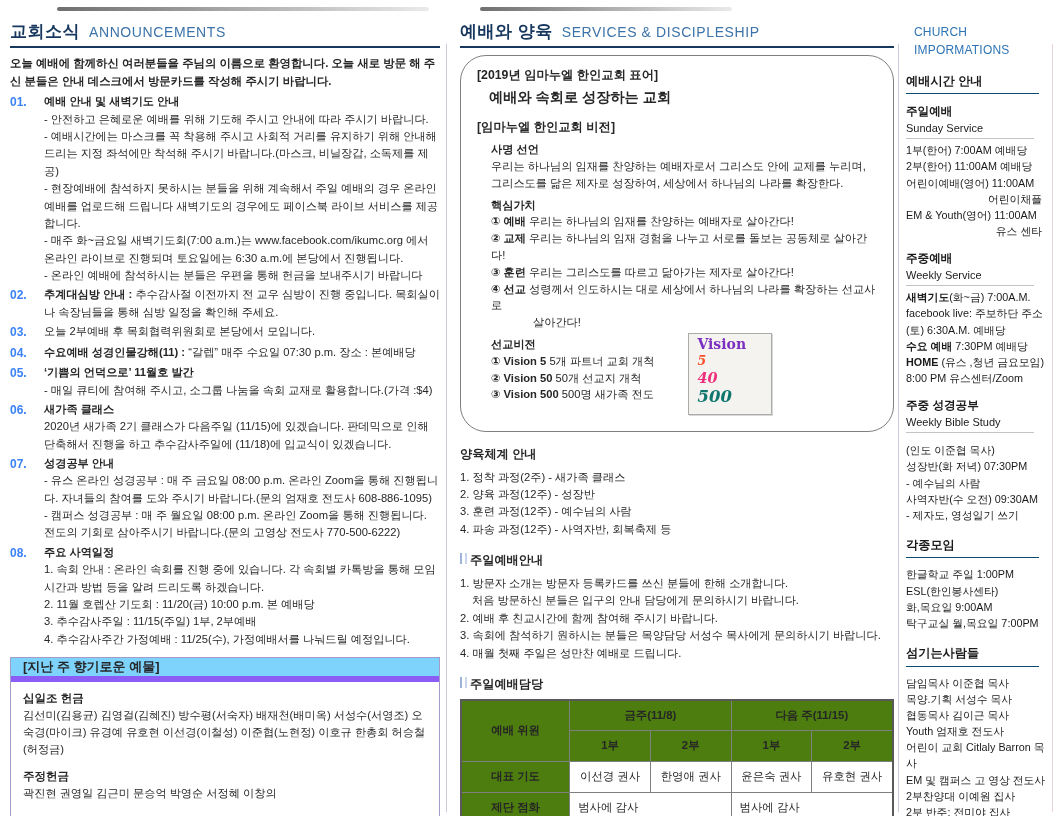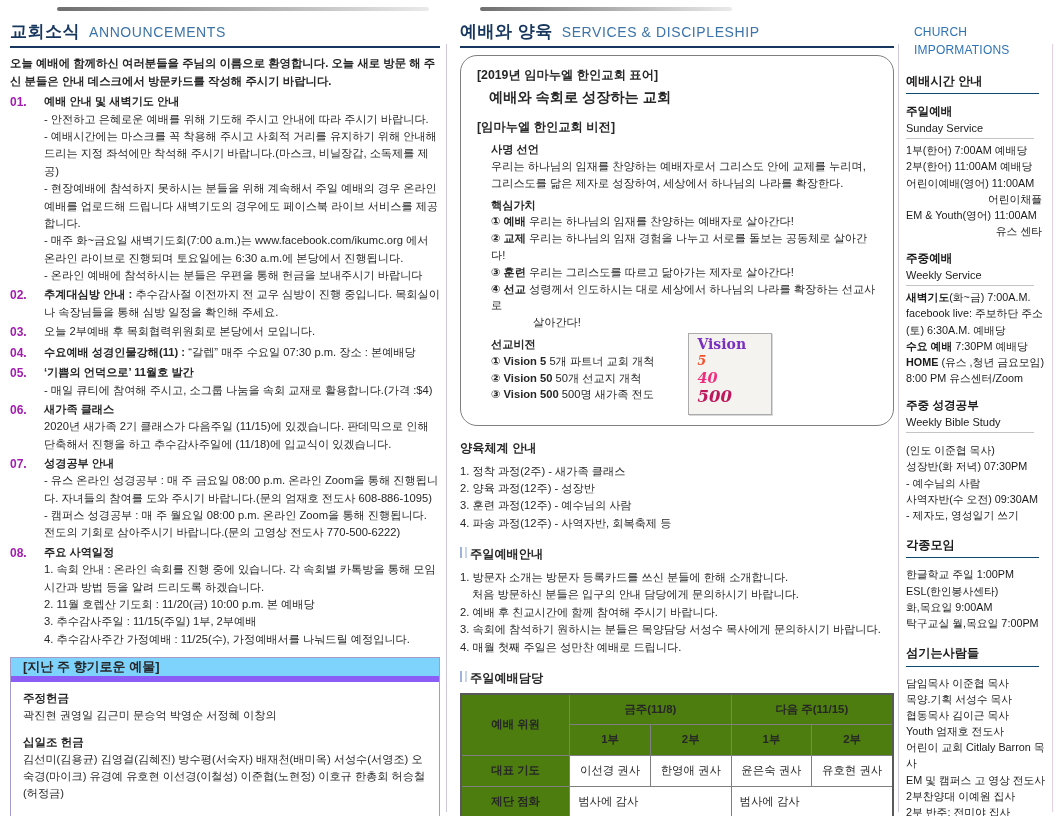--- a/index.html
+++ b/index.html
@@ -19,42 +19,42 @@
   #col-mid{left:460px;width:434px;}
   #col-right{left:906px;width:142px;}
 
   .colhead{border-bottom:2px solid #17375E;padding-bottom:3px;margin-bottom:7px;display:flex;align-items:baseline;gap:9px;}
   .colhead .ko{font-size:17px;font-weight:bold;color:#17375E;letter-spacing:.5px;}
   .colhead .en{font-size:14px;color:#3c73a8;letter-spacing:.6px;}
 
   
   .intro{font-weight:bold;font-size:11.4px;line-height:1.55;margin:2px 0 3px;}
   .item{display:flex;font-size:11.2px;line-height:1.55;margin-bottom:2px;}
-  .item .num{width:34px;flex:none;font-weight:bold;color:#a21caf;font-size:12px;}
+  .item .num{width:34px;flex:none;font-weight:bold;color:#3b82f6;font-size:12px;}
   .item .ibody{flex:1;}
   .ititle{font-weight:bold;}
   .obox{border:1px solid #a39bc8;margin-top:9px;}
   .obox-head{background:#7dd3fc;border-bottom:6px solid #8b5cf6;font-weight:bold;font-size:13px;padding:0 12px;}
   .obox-body{padding:8px 12px 8px;font-size:11.2px;line-height:1.5;}
   .og{margin-bottom:10px;}
   .og .lab{font-weight:bold;font-size:11.5px;}
 
   
-  .mbox{border:1px solid #7f7f7f;border-radius:17px;padding:10px 16px 10px;font-size:11.2px;line-height:1.5;}
+  .mbox{border:1px solid #7f7f7f;border-radius:26px;padding:10px 16px 16px;font-size:11.2px;line-height:1.5;}
   .mtag{font-weight:bold;font-size:12.3px;}
   .motto{font-weight:bold;font-size:14.2px;margin:3px 0 9px 12px;}
   .msub{margin-left:14px;}
   .mlbl{font-weight:bold;margin-top:5px;}
   .vision-flex{display:flex;align-items:flex-start;}
   .vlead{font-weight:bold;}
   .vgraphic{margin-left:34px;margin-top:2px;width:66px;background:#f4f3f0;border:1px solid #ababab;box-shadow:1px 1px 0 #d8d8d8;padding:2px 8px 6px;font-family:"DejaVu Serif",serif;font-weight:bold;line-height:1.25;}
   .vg-word{color:#7b2fc0;font-size:14px;}
   .vg-5{color:#f4512c;font-style:italic;font-size:12.5px;}
   .vg-50{color:#ef2f7d;font-style:italic;font-size:14.5px;}
-  .vg-500{color:#be185d;font-style:italic;font-size:16.5px;}
+  .vg-500{color:#0f766e;font-style:italic;font-size:16.5px;}
 
   .msec{margin-top:13px;font-size:11.2px;line-height:1.55;}
   .mhead{font-weight:bold;font-size:12.2px;margin-bottom:5px;}
   .marker{display:inline-block;width:3px;height:11px;border-left:2px solid #9db3d8;border-right:2px solid #c8d5ec;margin-right:3px;}
   .cont{margin-left:12px;}
 
   .duty-table{border-collapse:collapse;width:100%;margin-top:4px;border:2px solid #595959;}
   .duty-table th,.duty-table td{border:1px solid #7f7f7f;padding:6px 8px;font-size:11.4px;}
   .duty-table .hd{background:#4d7c0f;font-weight:bold;text-align:center;}
   .duty-table td.ctr{text-align:center;}
@@ -146,26 +146,26 @@
       <div class="line">2. 11월 호렙산 기도회 : 11/20(금) 10:00 p.m. 본 예배당</div>
       <div class="line">3. 추수감사주일 : 11/15(주일) 1부, 2부예배</div>
       <div class="line">4. 추수감사주간 가정예배 : 11/25(수), 가정예배서를 나눠드릴 예정입니다.</div>
     </div>
   </div>
 
   <div class="obox">
     <div class="obox-head">[지난 주 향기로운 예물]</div>
     <div class="obox-body">
       <div class="og">
+        <div class="lab">십일조 헌금</div>
+        <div>김선미(김용균) 김영걸(김혜진) 방수평(서숙자) 배재천(배미옥) 서성수(서영조) 오숙경(마이크) 유경예 유호현 이선경(이철성) 이준협(노현정) 이호규 한총회 허승철(허정금)</div>
+      </div>
+      <div class="og">
         <div class="lab">주정헌금</div>
         <div>곽진현 권영일 김근미 문승억 박영순 서정혜 이창의</div>
-      </div>
-      <div class="og">
-        <div class="lab">십일조 헌금</div>
-        <div>김선미(김용균) 김영걸(김혜진) 방수평(서숙자) 배재천(배미옥) 서성수(서영조) 오숙경(마이크) 유경예 유호현 이선경(이철성) 이준협(노현정) 이호규 한총회 허승철(허정금)</div>
       </div>
 
     </div>
   </div>
 </div>
 
 <div class="col" id="col-mid">
   <div class="colhead">
     <span class="ko">예배와 양육</span>
     <span class="en">SERVICES &amp; DISCIPLESHIP</span>

